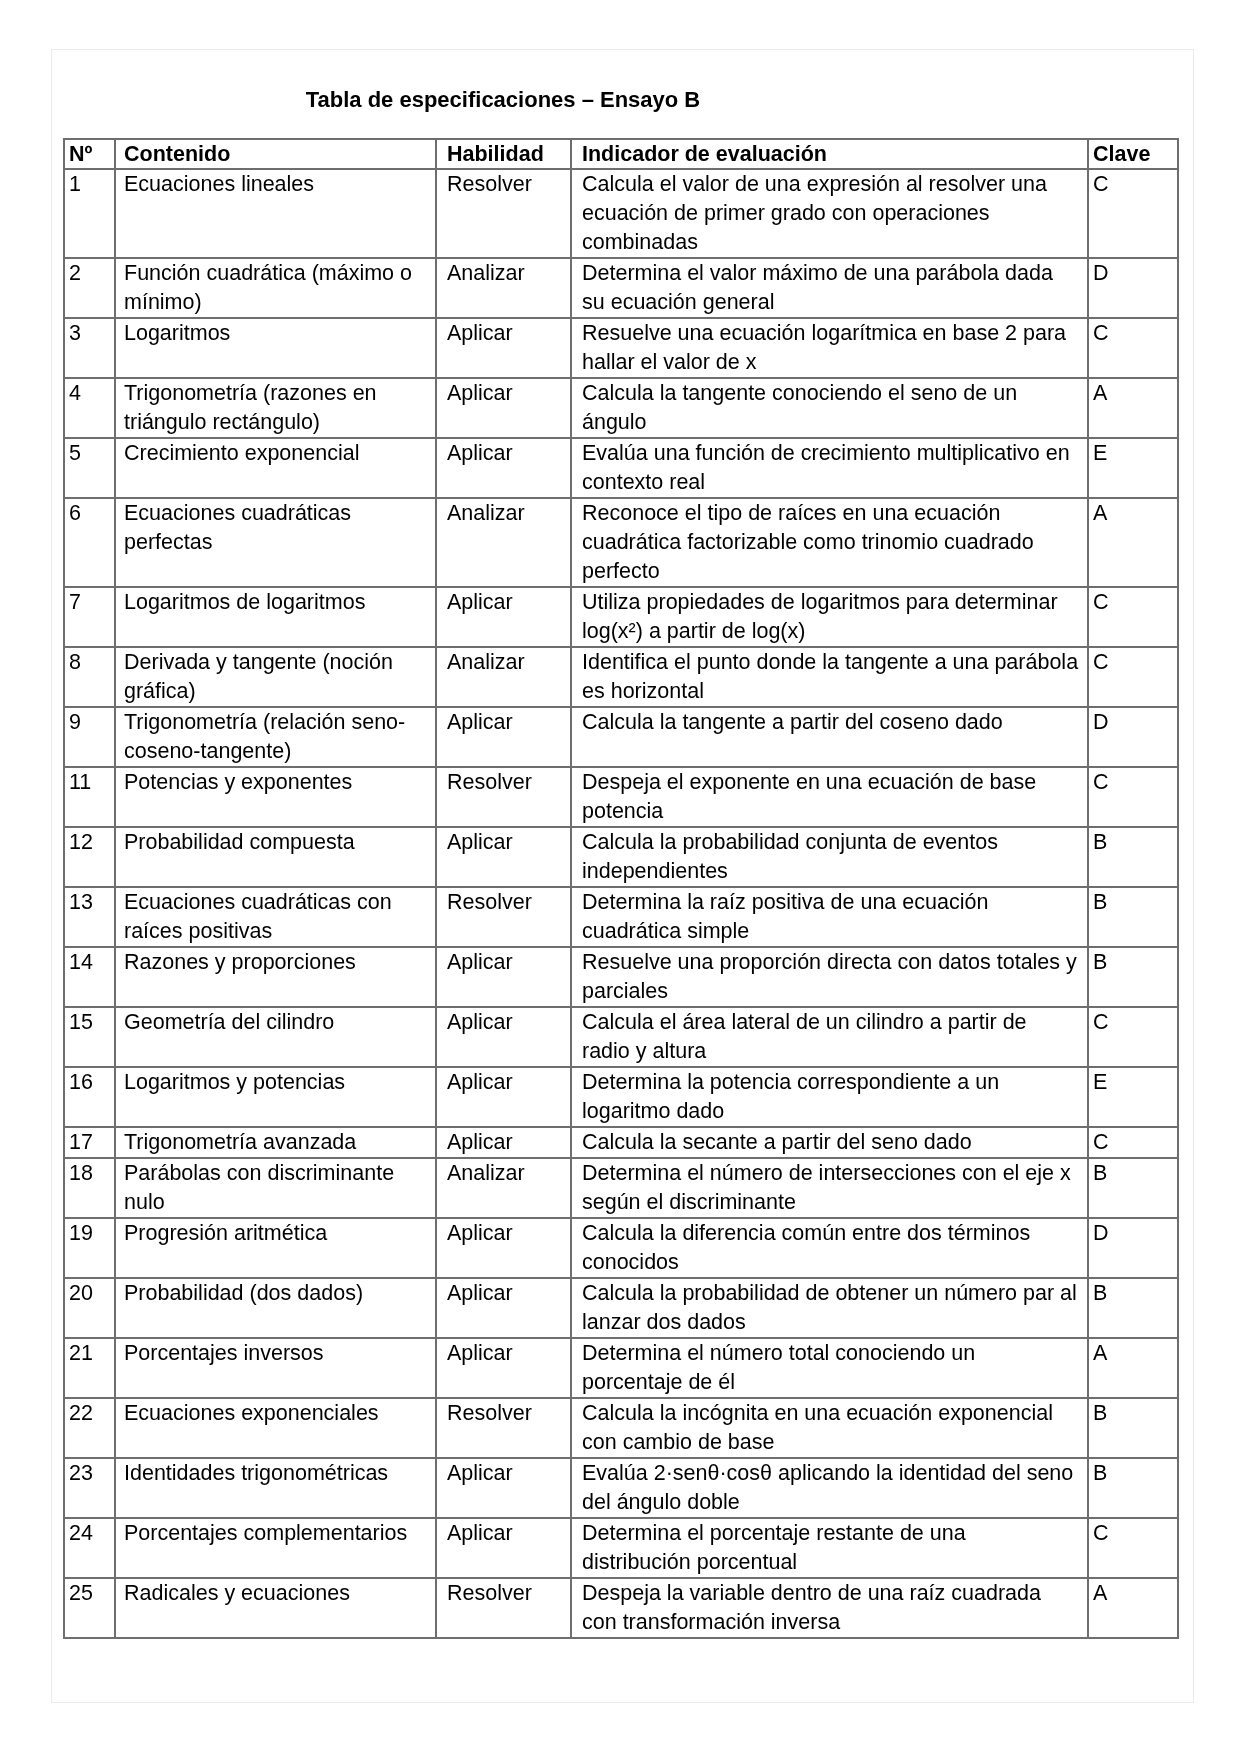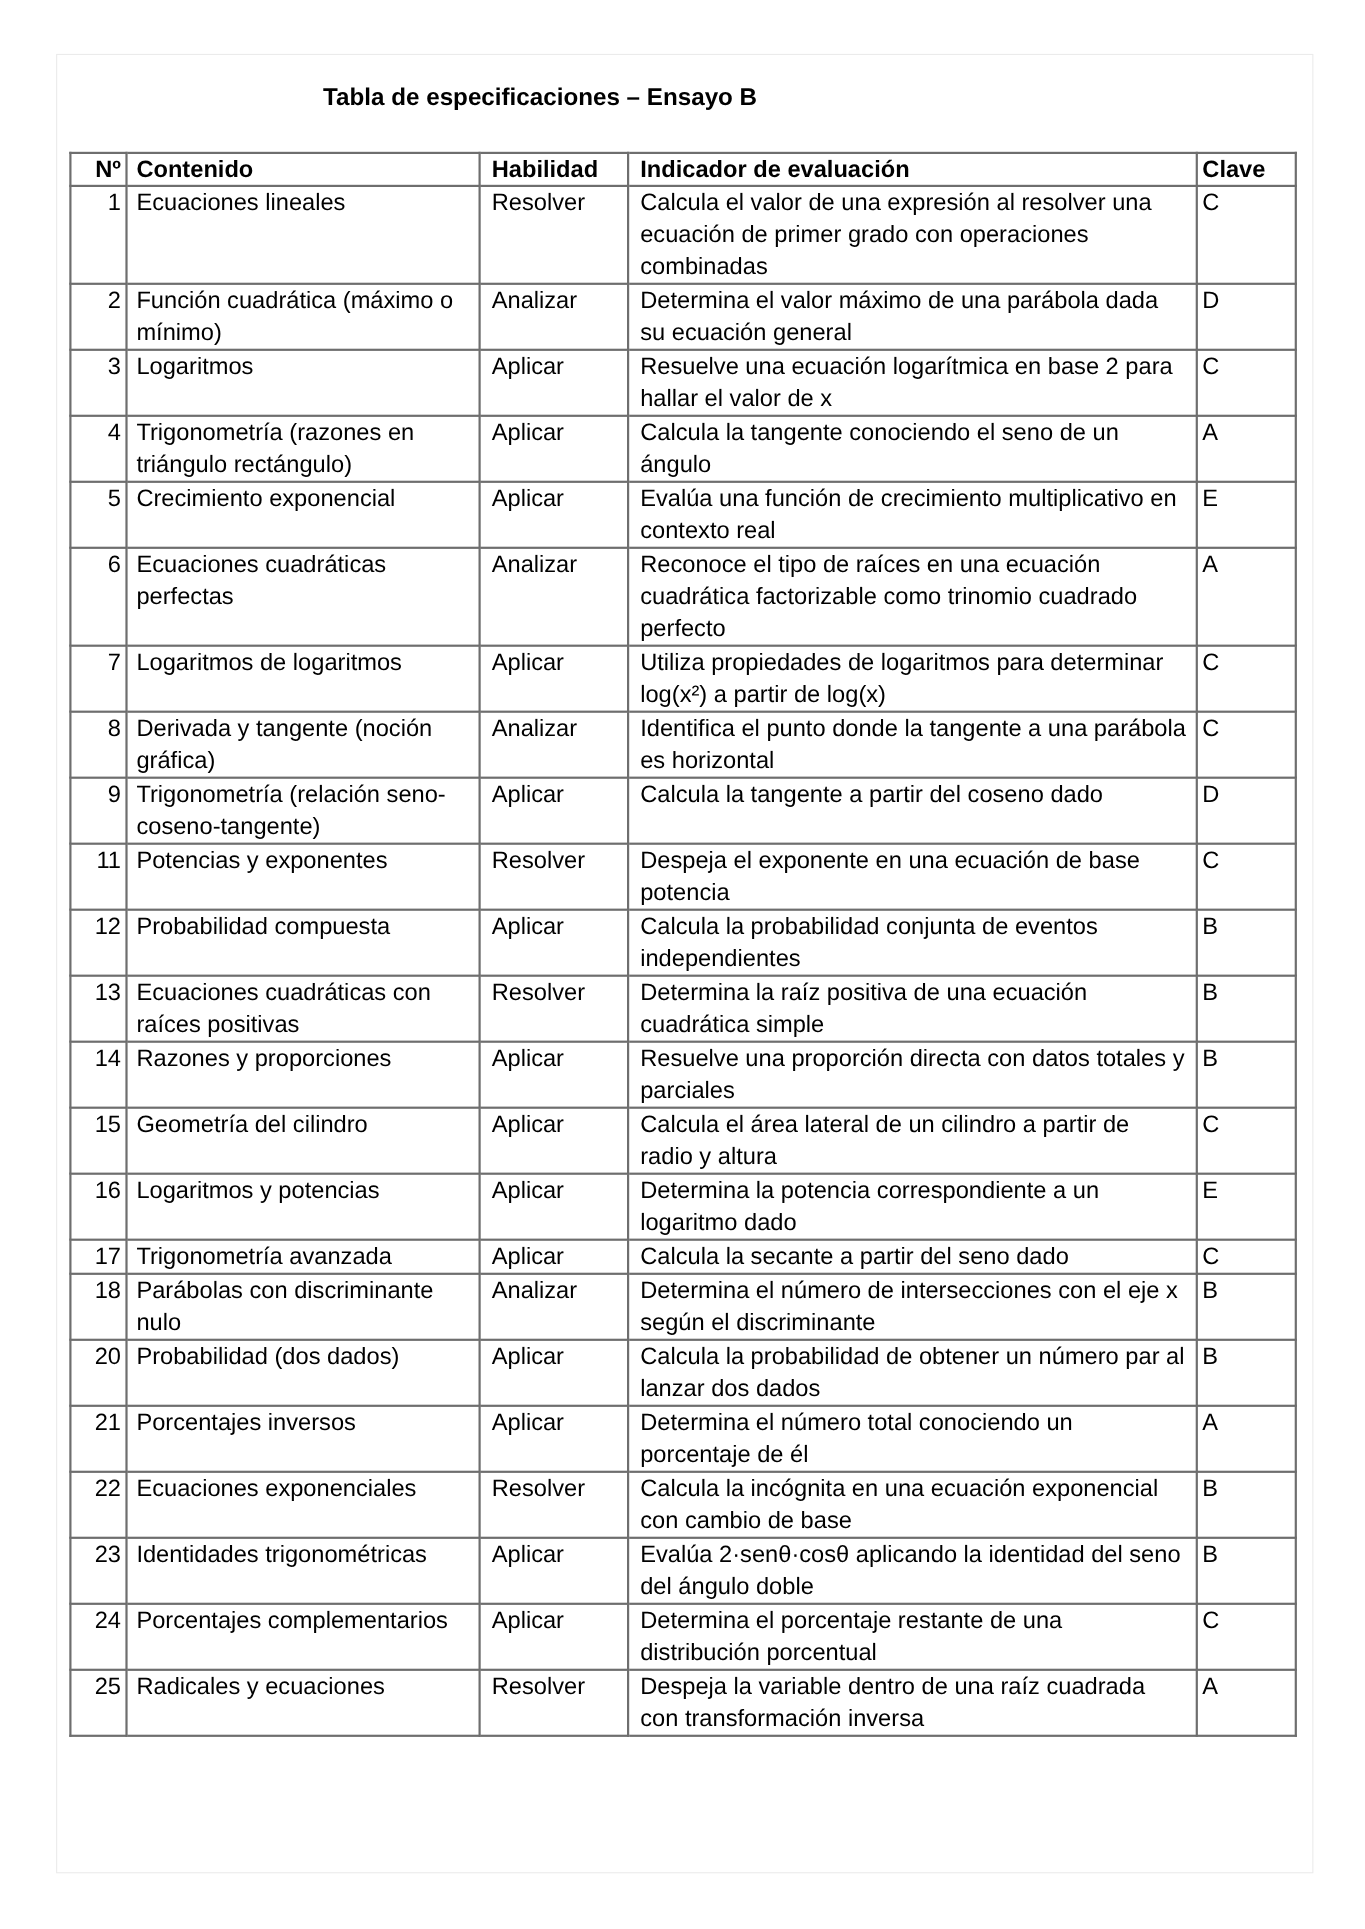--- a/index.html
+++ b/index.html
@@ -27,21 +27,21 @@
     }
     .title {
       position: absolute;
       left: 0;
       top: 74px;
       width: 982px;
       text-align: center;
       font-size: 22px;
       font-weight: bold;
       line-height: 28px;
-      margin: 0;
+      margin: 12px;
     }
     table.spec {
       position: absolute;
       left: 63px;
       top: 138px;
       width: 1114px;
       border-collapse: collapse;
       table-layout: fixed;
       font-size: 21.5px;
       line-height: 29px;
@@ -55,21 +55,21 @@
     }
     table.spec th {
       font-weight: bold;
       line-height: 28px;
     }
     table.spec .col-num { width: 51px; }
     table.spec .col-cont { width: 321px; }
     table.spec .col-hab { width: 135px; }
     table.spec .col-ind { width: 517px; }
     table.spec .col-key { width: 90px; }
-    table.spec th.c-num, table.spec td.c-num { text-align: right; padding: 0 4px; }
+    table.spec th.c-num, table.spec td.c-num { text-align: left; padding: 0 4px; }
     table.spec th.c-key, table.spec td.c-key { text-align: left; padding: 0 4px; }
     table.spec th.c-hab, table.spec td.c-hab { padding: 0 6px 0 10px; }
     table.spec td.c-ind, table.spec th.c-ind { padding: 0 8px 0 10px; }
   </style>
 </head>
 <body>
 
 <div class="page"></div>
 
 <h1 class="title">Tabla de especificaciones – Ensayo B</h1>
@@ -205,20 +205,27 @@
         <td class="c-key">C</td>
       </tr>
       <tr>
         <td class="c-num">18</td>
         <td class="c-cont">Parábolas con discriminante nulo</td>
         <td class="c-hab">Analizar</td>
         <td class="c-ind">Determina el número de intersecciones con el eje x según el discriminante</td>
         <td class="c-key">B</td>
       </tr>
       <tr>
+        <td class="c-num">19</td>
+        <td class="c-cont">Progresión aritmética</td>
+        <td class="c-hab">Aplicar</td>
+        <td class="c-ind">Calcula la diferencia común entre dos términos conocidos</td>
+        <td class="c-key">D</td>
+      </tr>
+      <tr>
         <td class="c-num">20</td>
         <td class="c-cont">Probabilidad (dos dados)</td>
         <td class="c-hab">Aplicar</td>
         <td class="c-ind">Calcula la probabilidad de obtener un número par al lanzar dos dados</td>
         <td class="c-key">B</td>
       </tr>
       <tr>
         <td class="c-num">21</td>
         <td class="c-cont">Porcentajes inversos</td>
         <td class="c-hab">Aplicar</td>

